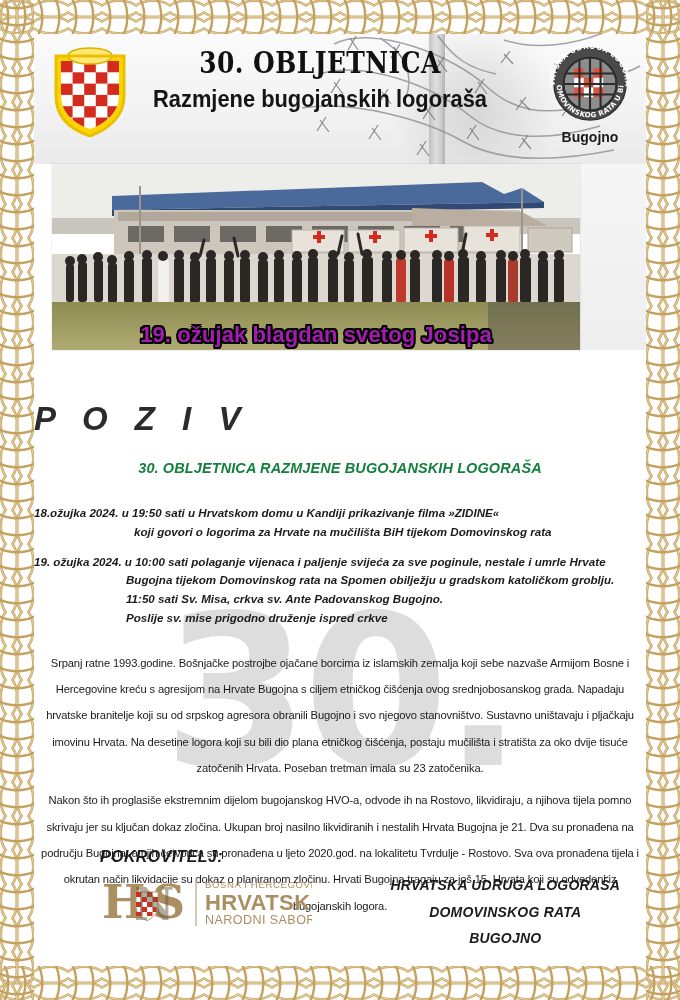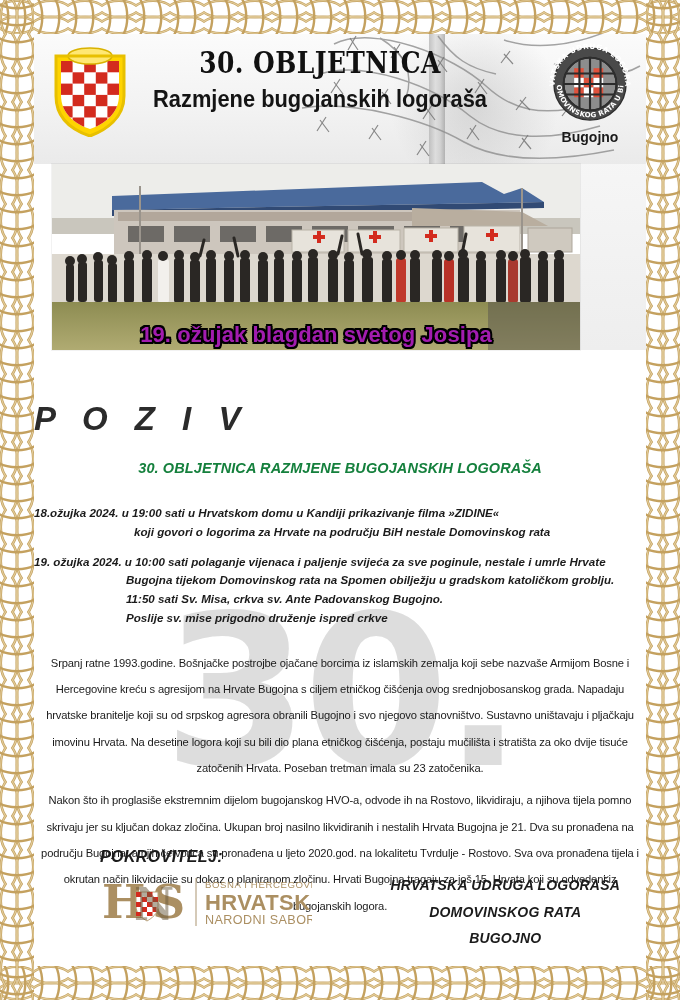--- a/index.html
+++ b/index.html
@@ -535,22 +535,22 @@
 
   <div id="content">
 
     <div id="watermark">30.</div>
 
     <div id="poziv">P O Z I V</div>
     <div id="poziv-sub">30. OBLJETNICA RAZMJENE BUGOJANSKIH LOGORAŠA</div>
 
     <div id="schedule">
       <div class="sched-group">
-        <div class="sched-line">18.ožujka 2024. u 19:00 sati  u   Hrvatskom domu u Kandiji prikazivanje filma »ZIDINE«</div>
-        <div class="sched-line indent1">koji govori o logorima za Hrvate na području BiH nestale Domovinskog rata</div>
+        <div class="sched-line">18.ožujka 2024. u 19:50 sati  u   Hrvatskom domu u Kandiji prikazivanje filma »ZIDINE«</div>
+        <div class="sched-line indent1">koji govori o logorima za Hrvate na mučilišta BiH tijekom Domovinskog rata</div>
       </div>
       <div class="sched-group">
         <div class="sched-line">19. ožujka 2024. u 10:00 sati     polaganje vijenaca i paljenje svijeća za sve poginule, nestale i umrle Hrvate</div>
         <div class="sched-line indent2">Bugojna tijekom Domovinskog rata na Spomen obilježju u gradskom katoličkom groblju.</div>
         <div class="sched-line indent2">11:50 sati    Sv. Misa, crkva sv. Ante Padovanskog Bugojno.</div>
         <div class="sched-line indent2">Poslije sv. mise prigodno druženje ispred crkve</div>
       </div>
     </div>
 
     <div id="paragraphs">

